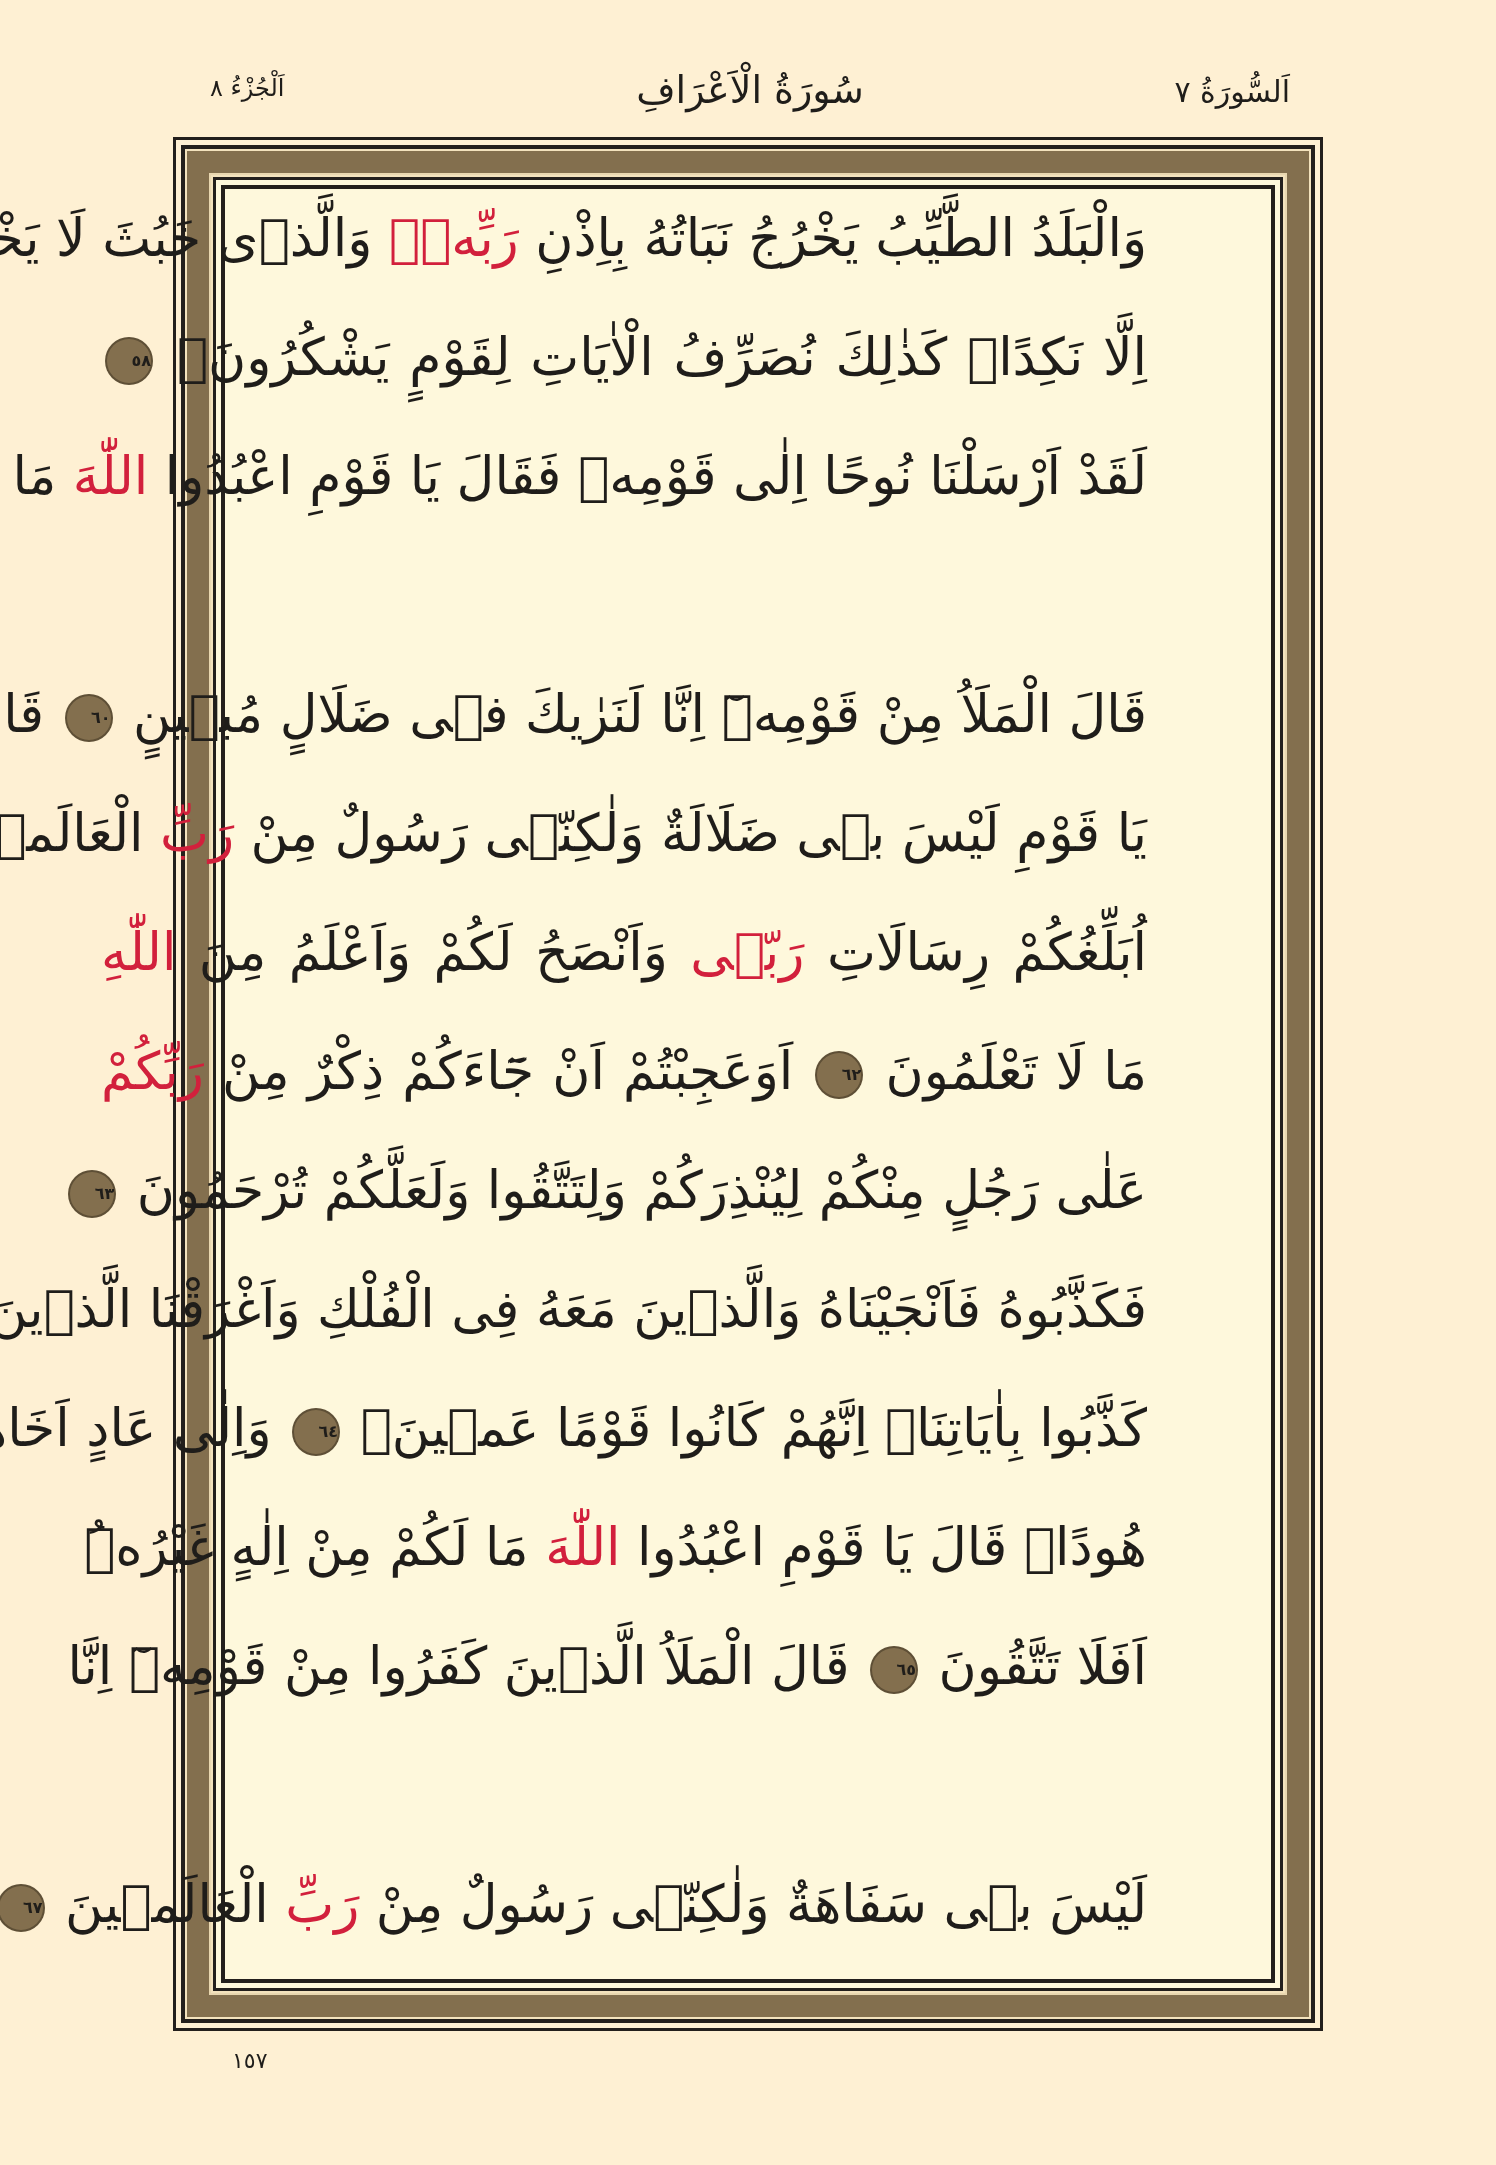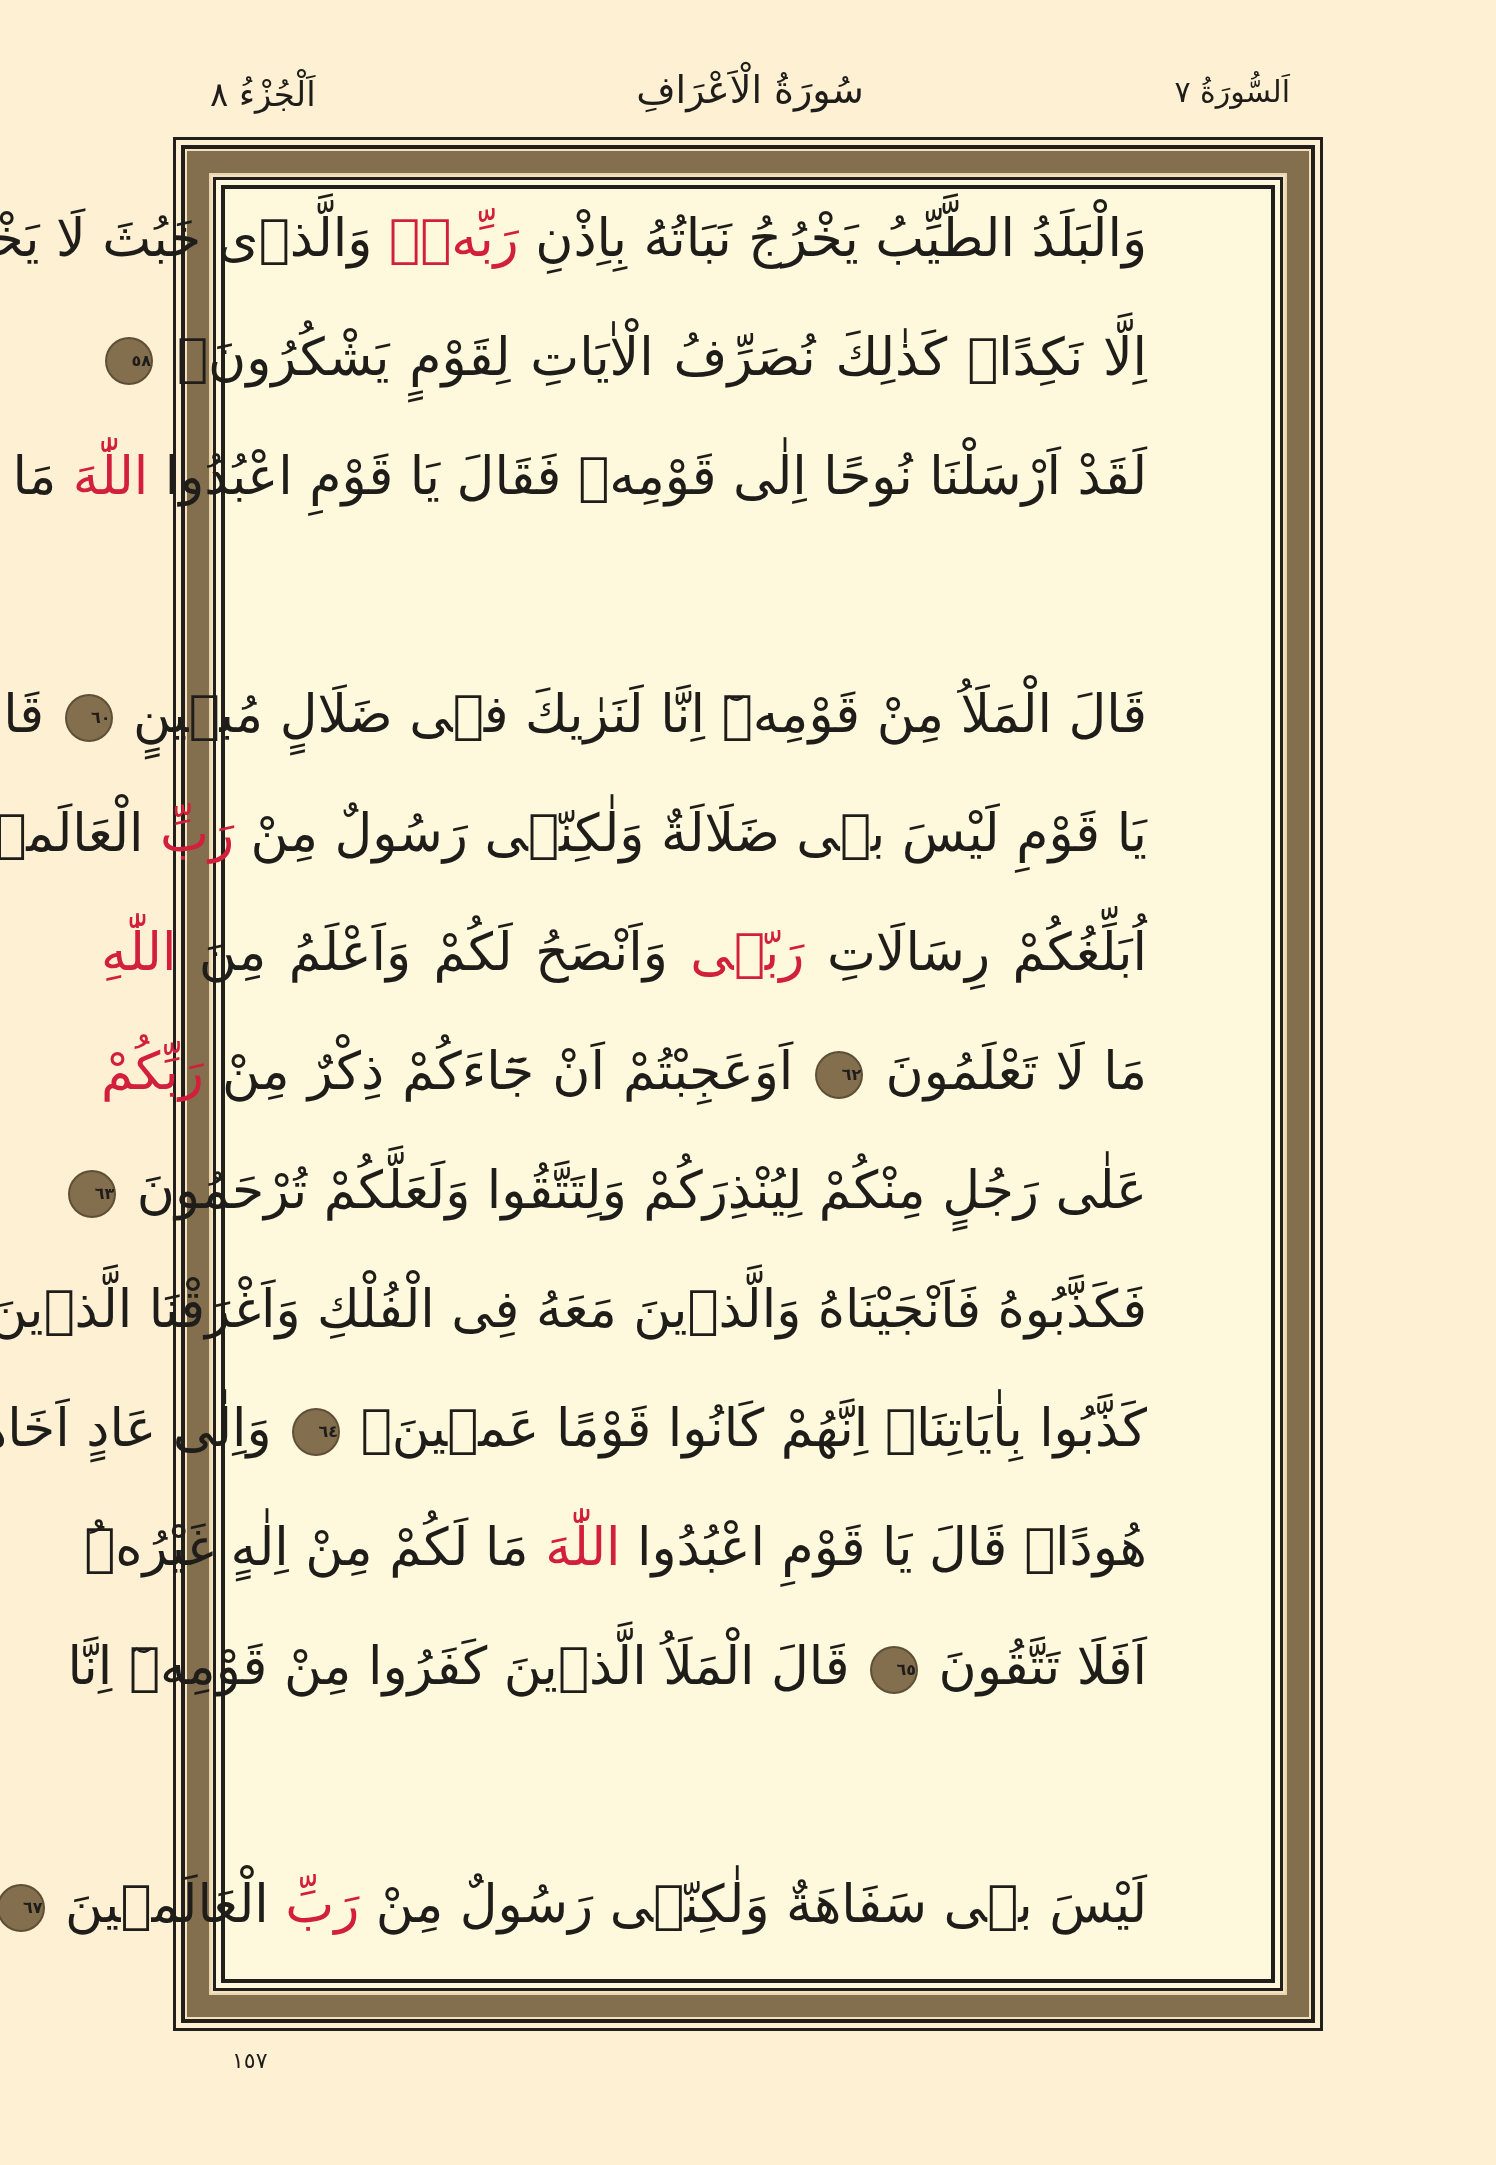--- a/index.html
+++ b/index.html
@@ -34,21 +34,21 @@
       left: 50%;
       transform: translateX(-50%);
       top: 0;
       font-size: 38px;
       white-space: nowrap;
     }
     .header .h-juz {
       position: absolute;
       left: 0;
       top: 6px;
-      font-size: 34px;
+      font-size: 24px;
     }
 
     
     .frame-outer {
       position: absolute;
       left: 173px;
       top: 137px;
       width: 1150px;
       height: 1894px;
       box-sizing: border-box;

